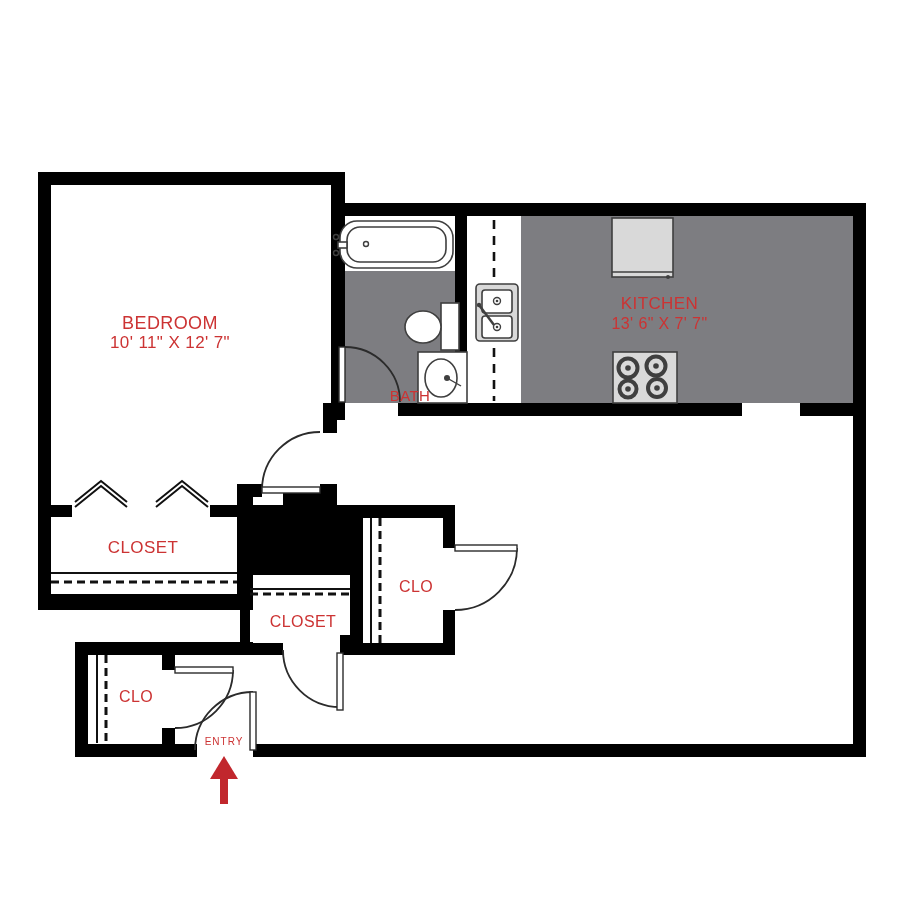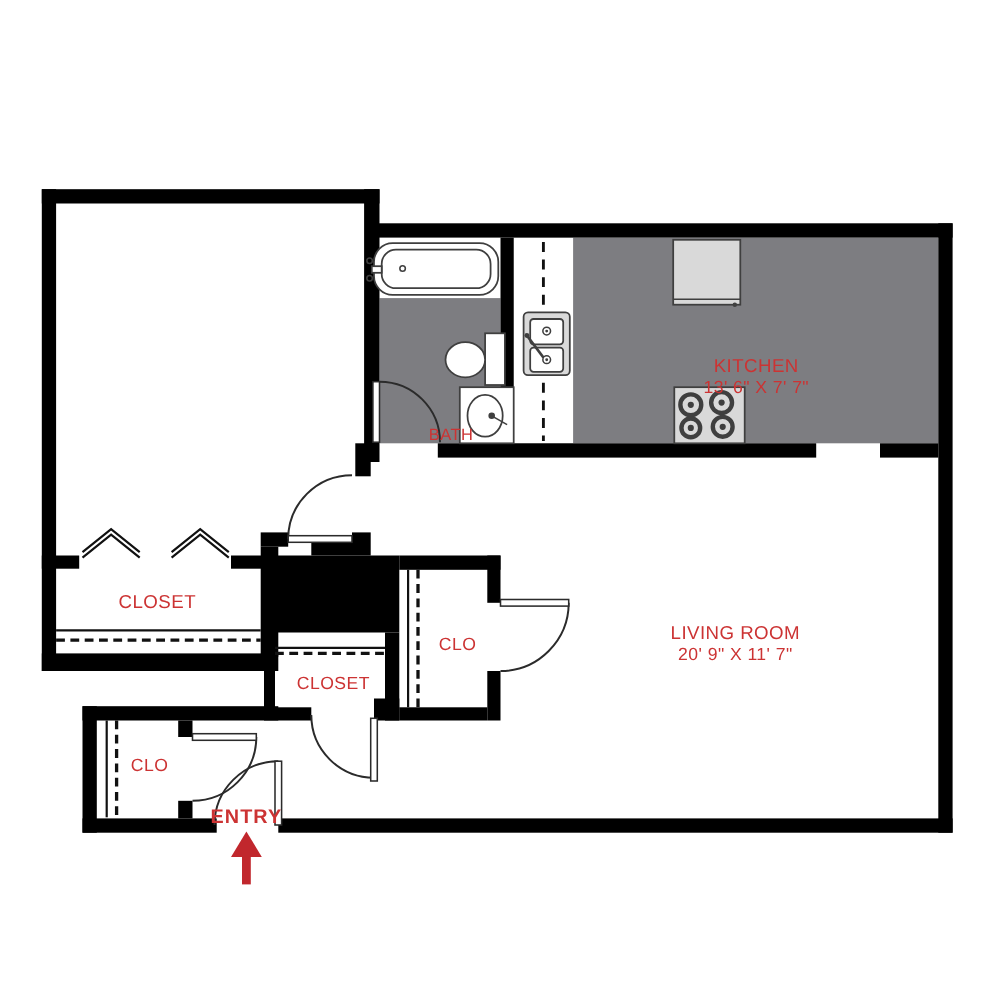--- a/index.html
+++ b/index.html
@@ -27,30 +27,30 @@
   .rod-dash{stroke:#111;stroke-width:3;stroke-dasharray:8 5;fill:none;}
   .counter-dash{stroke:#111;stroke-width:2.6;stroke-dasharray:9 7;fill:none;}
   .bifold{stroke:#111;stroke-width:2;fill:none;}
   .arrow{fill:var(--arrow-red);}
   .room-label{
     position:absolute;color:var(--label-red);text-align:center;
     letter-spacing:0.4px;line-height:20px;white-space:nowrap;
   }
   .lbl-bedroom{left:50px;top:313px;width:240px;font-size:18px;}
   .lbl-bedroom .dims{font-size:17px;}
-  .lbl-kitchen{left:570px;top:294px;width:235px;font-size:17px;margin-top:29px;}
+  .lbl-kitchen{left:542px;top:294px;width:235px;font-size:17px;}
   .lbl-kitchen .dims{font-size:16px;}
   .lbl-living{left:550px;top:566px;width:237px;font-size:17px;}
   .lbl-living .dims{font-size:16px;}
   .lbl-bath{left:370px;top:374px;width:80px;font-size:15px;margin-top:12px;}
   .lbl-closet-bedroom{left:83px;top:538px;width:120px;font-size:17px;}
   .lbl-closet-hall{left:253px;top:612px;width:100px;font-size:16px;}
   .lbl-clo-hall{left:381px;top:577px;width:70px;font-size:16px;}
   .lbl-clo-entry{left:101px;top:687px;width:70px;font-size:16px;}
-  .lbl-entry{left:189px;top:732px;width:70px;font-size:18px;letter-spacing:1px;font-weight:bold;}
+  .lbl-entry{left:189px;top:732px;width:70px;font-size:10px;letter-spacing:1px;}
 </style>
 </head>
 <body>
 
 <div class="canvas">
 
   <svg class="plan-svg" width="900" height="900" viewBox="0 0 900 900">
 
     <g>
       <rect class="floor" x="345" y="271" width="110" height="132"></rect>
@@ -188,30 +188,30 @@
       <path class="door-arc" d="M195,750 A58,58 0 0 1 253,692"></path>
       <rect class="door-leaf" x="250" y="692" width="6" height="58"></rect>
     </g>
 
     <g>
       <polygon class="arrow" points="224,756 210,779 238,779"></polygon>
       <rect class="arrow" x="220" y="779" width="8" height="25"></rect>
     </g>
   </svg>
 
+  <div class="room-label lbl-bedroom">
+    <div>BEDROOM</div>
+    <div class="dims">10' 11" X 12' 7"</div>
+  </div>
 
   <div class="room-label lbl-kitchen">
     <div>KITCHEN</div>
     <div class="dims">13' 6" X 7' 7"</div>
   </div>
 
-  <div class="room-label lbl-living">
-    <div>LIVING ROOM</div>
-    <div class="dims">20' 9" X 11' 7"</div>
-  </div>
 
   <div class="room-label lbl-bath">BATH</div>
 
   <div class="room-label lbl-closet-bedroom">CLOSET</div>
 
   <div class="room-label lbl-closet-hall">CLOSET</div>
 
   <div class="room-label lbl-clo-hall">CLO</div>
 
   <div class="room-label lbl-clo-entry">CLO</div>

